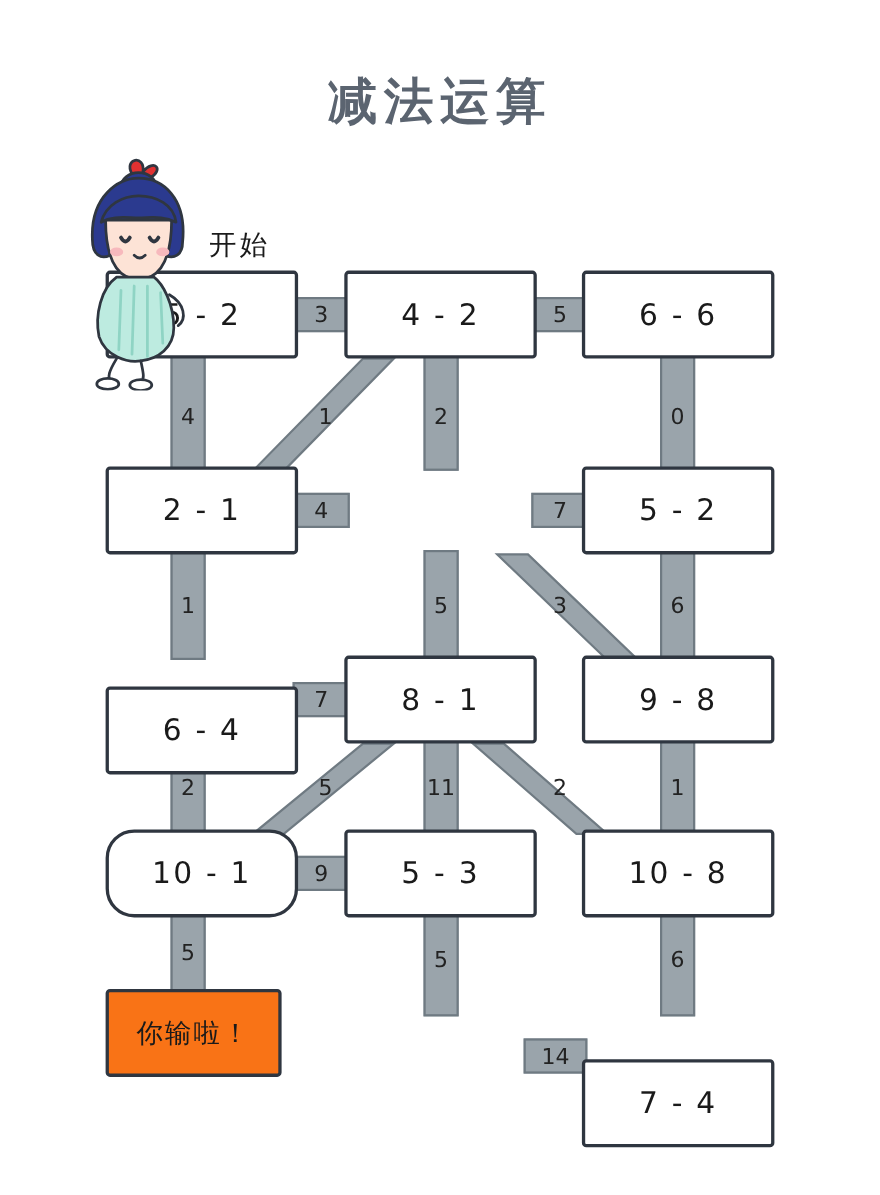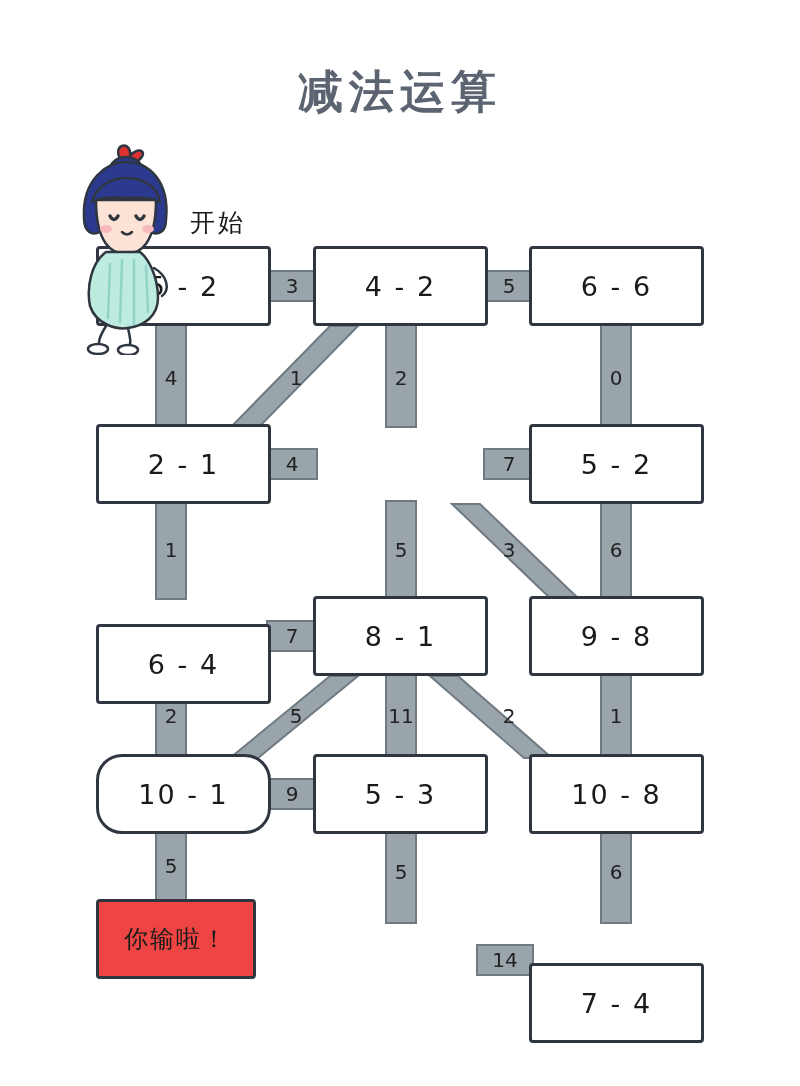--- a/index.html
+++ b/index.html
@@ -63,21 +63,21 @@
     font-size: 27px;
     color: #1a1a1a;
     letter-spacing: 2px;
     z-index: 4;
   }
   .cell.win {
     background: #f5a300;
     font-size: 24px;
   }
   .cell.lose {
-    background: #ef4444;
+    background: #f97316;
     font-size: 24px;
   }
   .start-label {
     position: absolute;
     z-index: 6;
     font-family: "DejaVu Sans", sans-serif;
     font-size: 25px;
     color: #1a1a1a;
     letter-spacing: 3px;
   }

